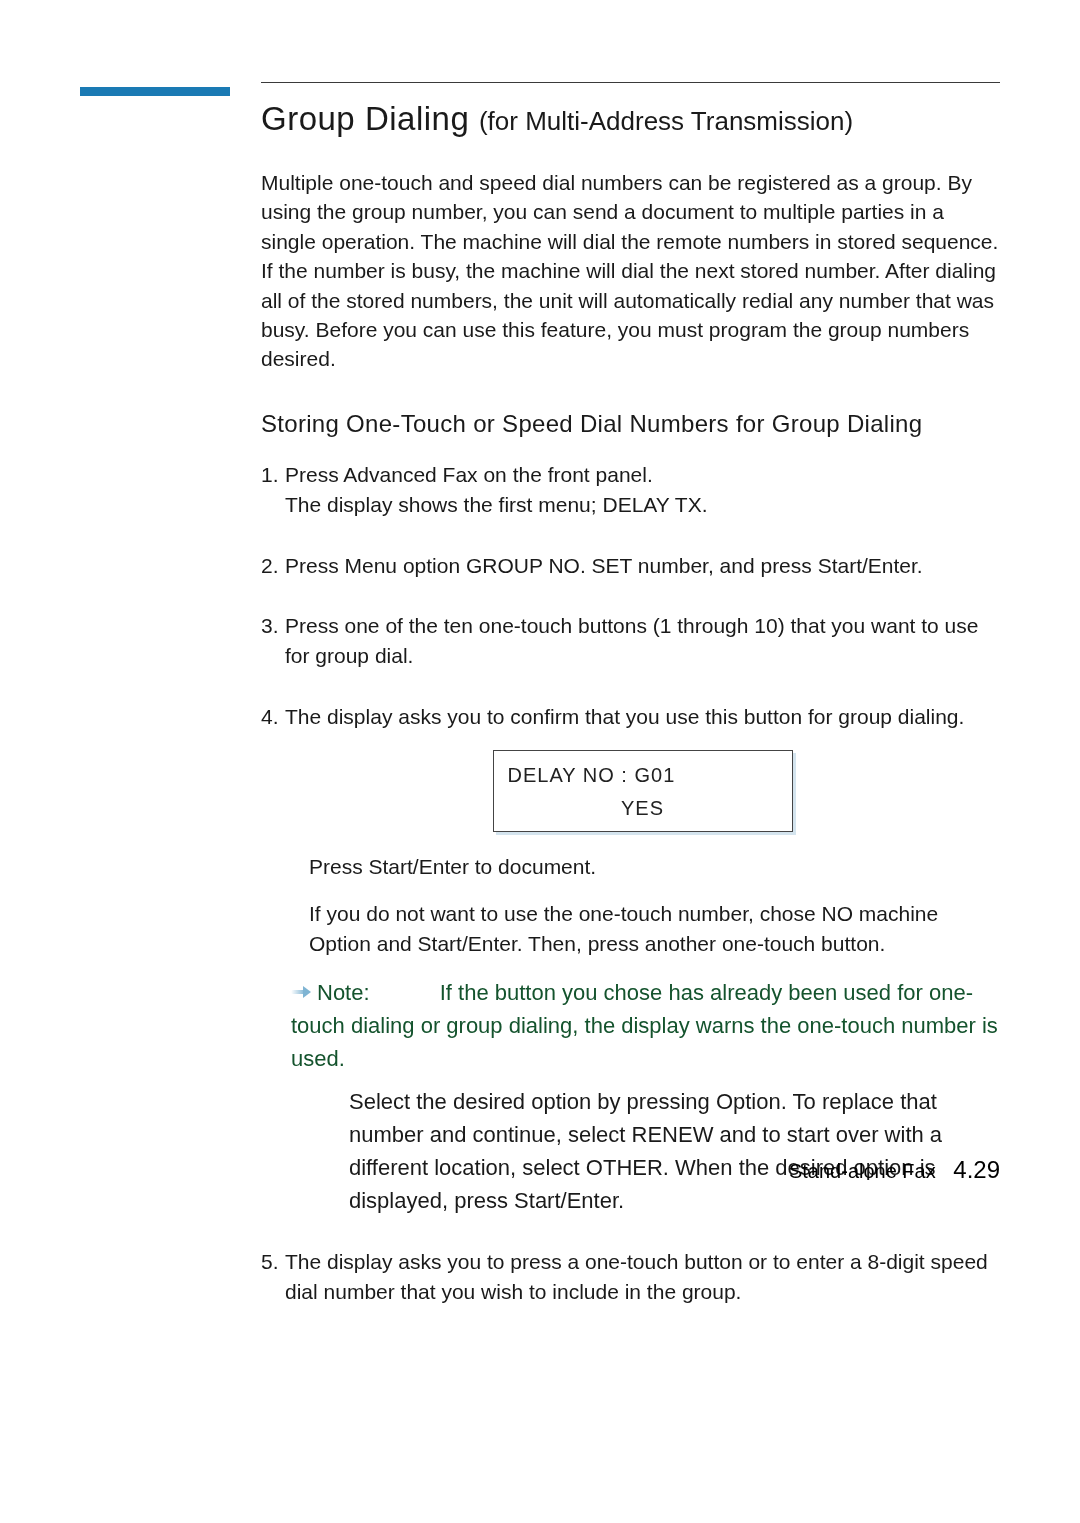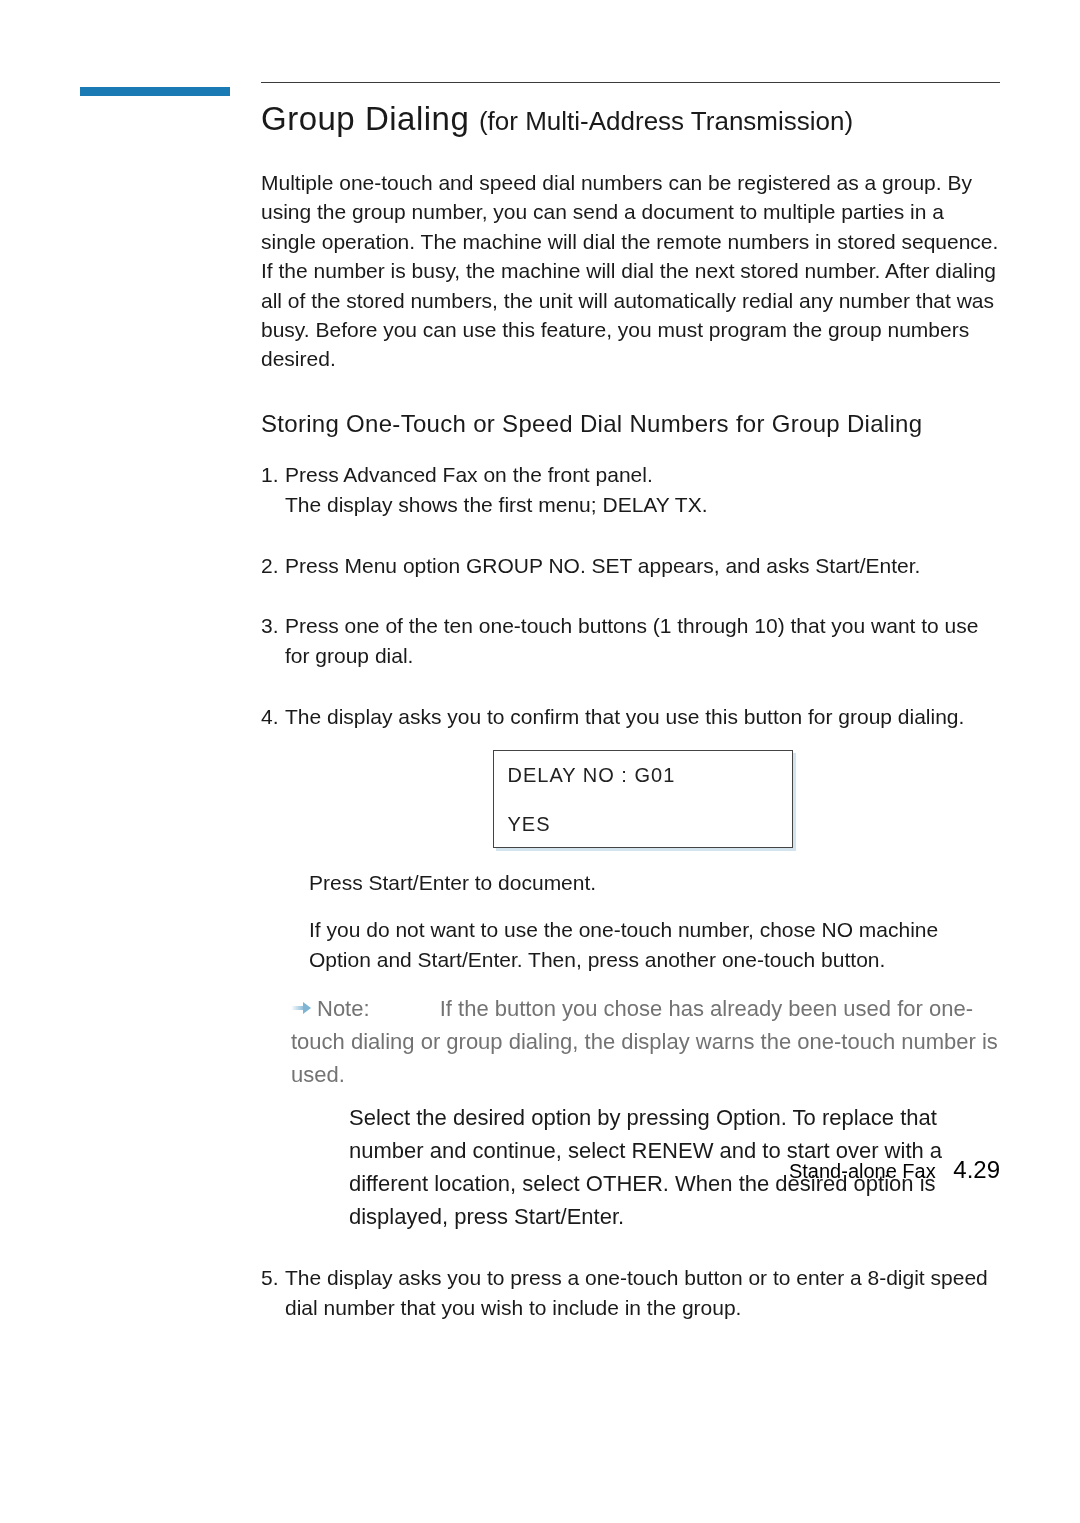--- a/index.html
+++ b/index.html
@@ -35,26 +35,26 @@
   ol.steps > li .num { position: absolute; left: 0; top: 0; }
   .indent { display: block; padding-left: 0; }
 
   .lcd {
     width: 270px; margin: 18px auto 20px auto;
     border: 1.5px solid #444; padding: 10px 14px 8px 14px;
     box-shadow: 3px 3px 0 rgba(40,120,170,0.2);
     font-size: 20px; letter-spacing: 1px;
     color: #222;
   }
-  .lcd .l2 { text-align: left; margin-top: 20px; }
+  .lcd .l2 { text-align: center; margin-top: 4px; }
 
   .sub-block { padding-left: 24px; font-size: 21px; line-height: 1.45; }
   .sub-block p { margin: 0 0 16px 0; }
 
-  .note-block { margin: 14px 0 10px 0; padding-left: 6px; font-size: 22px; line-height: 1.5; color: #737373; }
+  .note-block { margin: 14px 0 10px 0; padding-left: 6px; font-size: 22px; line-height: 1.5; color: #14532d; }
   .note-label { font-weight: 400; }
   .note-body { display: block; padding-left: 64px; }
   .note-arrow {
     display: inline-block; width: 22px; height: 12px; margin-right: 4px;
     position: relative; top: -1px;
   }
   .note-arrow::before {
     content: ""; position: absolute; left: 0; top: 3px; width: 14px; height: 4px;
     background: linear-gradient(90deg, rgba(150,190,215,0),#7fb4d3);
     border-radius: 2px;
@@ -96,21 +96,21 @@
     <ol class="steps">
 
       <li>
         <span class="num">1.</span>
         <span>Press </span><span>Advanced Fax</span><span> on the front panel.</span>
         <span class="indent">The display shows the first menu; DELAY TX.</span>
       </li>
 
       <li>
         <span class="num">2.</span>
-        <span>Press </span><span>Menu</span><span> option </span><span>GROUP NO. SET</span><span> appears, and asks </span><span>Start/Enter</span><span>.</span>
+        <span>Press </span><span>Menu</span><span> option </span><span>GROUP NO. SET</span><span> number, and press </span><span>Start/Enter</span><span>.</span>
       </li>
 
       <li>
         <span class="num">3.</span>
         <span>Press one of the ten one-touch buttons (1 through 10) that you want to use for group dial.</span>
       </li>
 
       <li>
         <span class="num">4.</span>
         <span>The display asks you to confirm that you use this button for group dialing.</span>

